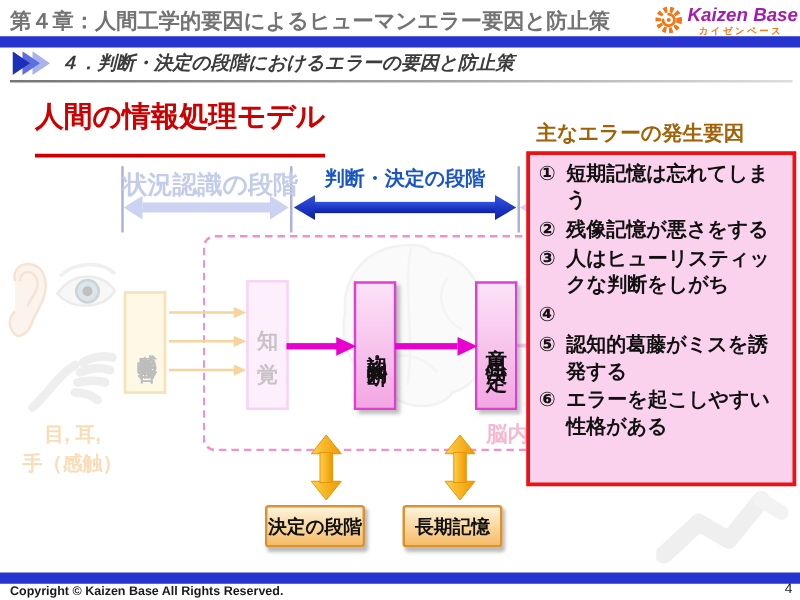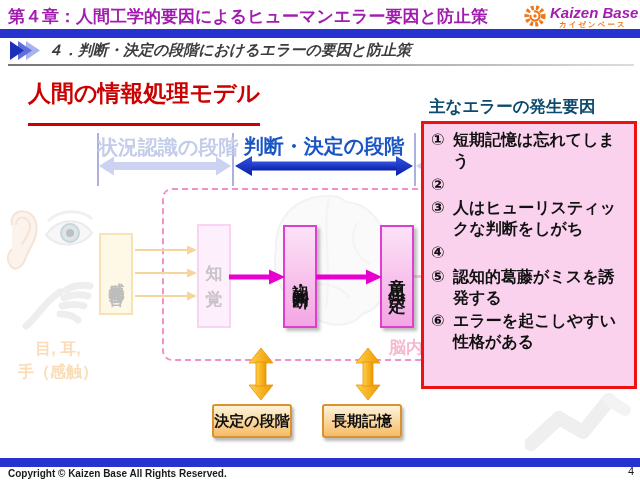--- a/index.html
+++ b/index.html
@@ -2,36 +2,36 @@
 <html><head>
 <meta charset="utf-8">
 <style>
   * { margin:0; padding:0; box-sizing:border-box; }
   html,body { background:#fff; }
   .slide {
     position:relative; width:640px; height:480px; background:#ffffff;
     font-family:"Liberation Sans","DejaVu Sans",sans-serif; overflow:hidden;
   }
   
-  .hdr-title { position:absolute; left:8px; top:5px; font-size:17px; font-weight:bold; color:#a21caf; letter-spacing:0px; white-space:nowrap; }
+  .hdr-title { position:absolute; left:8px; top:5px; font-size:17px; font-weight:bold; color:#737373; letter-spacing:0px; white-space:nowrap; }
   .logo { position:absolute; left:523px; top:2px; width:112px; height:27px; }
   .logo-gear { position:absolute; left:0; top:2px; width:24px; height:24px; }
   .logo-text { position:absolute; left:27px; top:2px; font-size:15px; font-weight:bold; font-style:italic; color:#a21caf; white-space:nowrap; }
   .logo-sub { position:absolute; left:36px; top:18px; font-size:7.5px; font-weight:bold; color:#F07818; letter-spacing:2px; white-space:nowrap; }
   .topbar { position:absolute; left:0; top:29px; width:640px; height:9px; background:#2633CE; }
   .chev { position:absolute; left:10px; top:41px; width:36px; height:19px; }
   .sec-title { position:absolute; left:48px; top:41px; font-size:15px; font-weight:bold; color:#3C3C3C; white-space:nowrap;font-style:italic; }
   .rule { position:absolute; left:8px; top:64px; width:626px; height:2px; background:linear-gradient(to right,#777 0%,#aaa 60%,#ddd 100%); }
   
   .page-title { position:absolute; left:28px; top:78px; font-size:23px; font-weight:bold; color:#CC0000; border-bottom:3px solid #CC0000; padding-bottom:14px; white-space:nowrap; }
-  .err-title { position:absolute; left:429px; top:96px; font-size:16.5px; font-weight:bold; color:#0c4a6e; white-space:nowrap; }
+  .err-title { position:absolute; left:429px; top:96px; font-size:16.5px; font-weight:bold; color:#a16207; white-space:nowrap; }
   
   .vdiv { position:absolute; top:133px; width:2px; height:53px; background:#ADB0DF; }
   .stage-faded { position:absolute; left:98px; top:134px; width:134px; font-size:20px; font-weight:bold; color:#C3CDE9; white-space:nowrap; }
-  .stage-active { position:absolute; left:234px; top:133px; width:180px; text-align:center; font-size:20px; font-weight:bold; color:#1A55C4; white-space:nowrap; }
+  .stage-active { position:absolute; left:234px; top:133px; width:180px; text-align:center; font-size:16px; font-weight:bold; color:#1A55C4; white-space:nowrap; }
   .arr-faded { position:absolute; left:99px; top:155px; width:132px; height:22px; }
   .arr-active { position:absolute; left:235px; top:154px; width:178px; height:24px; }
   .arr-stub { position:absolute; left:416px; top:155px; width:20px; height:22px; z-index:1; }
   
   .dashed-region { position:absolute; left:162px; top:188px; width:404px; height:173px; border:2px dashed #F291C9; border-radius:10px; z-index:1; }
   .brain { position:absolute; left:262px; top:188px; width:135px; height:150px; opacity:.55; z-index:1; }
   .ear { position:absolute; left:4px; top:203px; width:36px; height:78px; opacity:.75; }
   .eye { position:absolute; left:44px; top:207px; width:50px; height:46px; opacity:.55; }
   .hand { position:absolute; left:20px; top:276px; width:75px; height:62px; opacity:.85; }
   .inputs-label { position:absolute; left:6px; top:337px; width:104px; text-align:center; font-size:16px; font-weight:bold; color:#FADCB6; line-height:1.45; }
@@ -189,20 +189,21 @@
     <path d="M84 12 L100 22" fill="none" stroke="#F3F3F3" stroke-width="12" stroke-linecap="round"></path>
   </svg>
 
   <div class="err-box">
     <div class="err-item">
       <span class="err-num">①</span>
       <span class="err-text">短期記憶は忘れてしまう</span>
     </div>
     <div class="err-item">
       <span class="err-num">②</span>
+      <span class="err-text">残像記憶が悪さをする</span>
     </div>
     <div class="err-item">
       <span class="err-num">③</span>
       <span class="err-text">人はヒューリスティックな判断をしがち</span>
     </div>
     <div class="err-item">
       <span class="err-num">④</span>
     </div>
     <div class="err-item">
       <span class="err-num">⑤</span>

